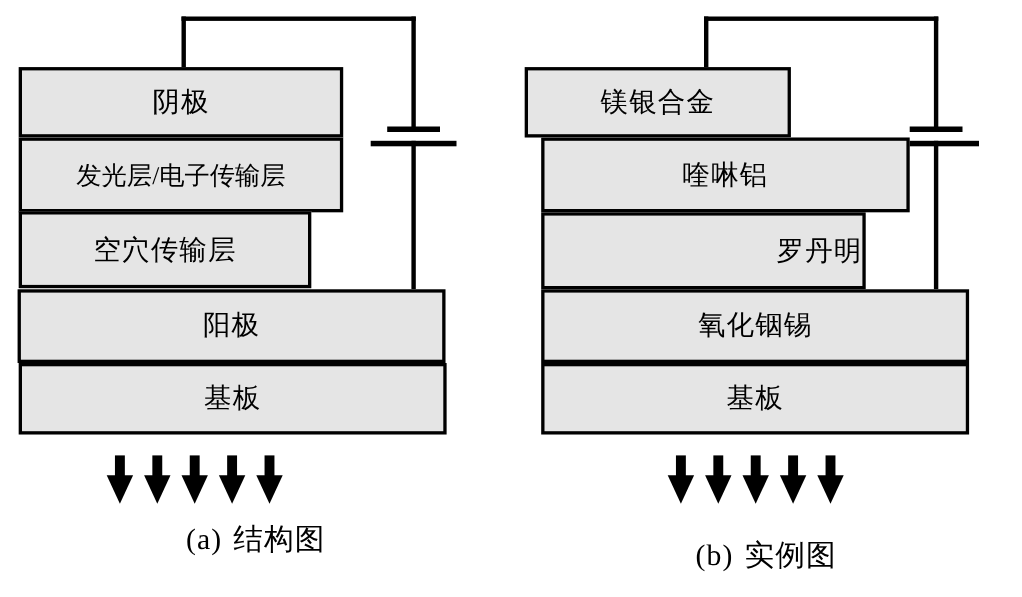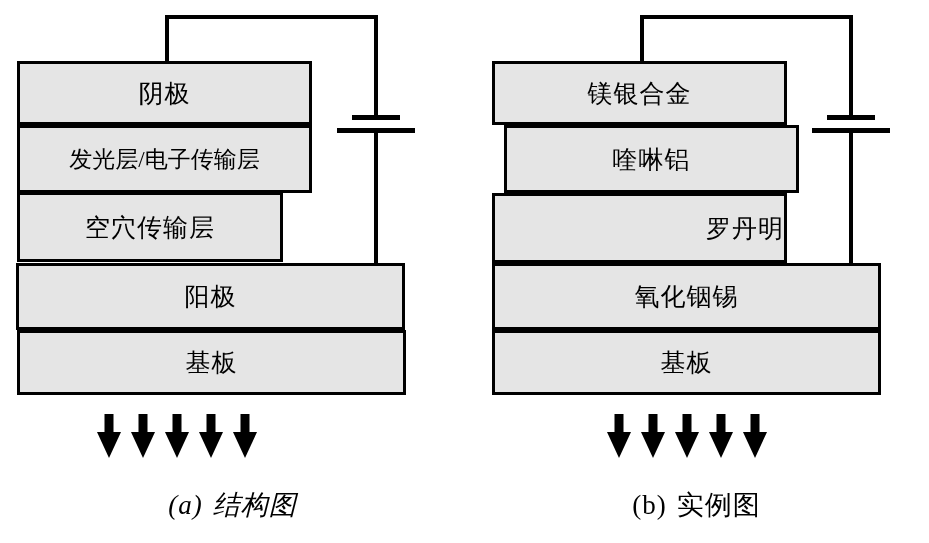--- a/index.html
+++ b/index.html
@@ -164,44 +164,44 @@
       <div class="arrow">
         <div class="shaft"></div>
           <div class="head"></div>
       </div>
       <div class="arrow">
         <div class="shaft"></div>
           <div class="head"></div>
       </div>
     </div>
 
-    <div class="caption" style="top:487px;font-style:italic;">
+    <div class="caption" style="top:472px;">
       <span class="cap-idx">(a)</span><span>结构图</span>
     </div>
 
   </div>
 
   <div class="panel panel-b">
 
     <div class="wire wire-v" style="left:176px; top:15px; height:48px;"></div>
     <div class="wire wire-h" style="left:176px; top:15px; width:213px;"></div>
     <div class="wire wire-v" style="left:385px; top:15px; height:103px;"></div>
 
     <div class="batt-plate" style="left:363px; top:115px; width:48px;"></div>
     <div class="batt-plate" style="left:348px; top:128px; width:78px;"></div>
 
     <div class="wire wire-v" style="left:385px; top:128px; height:135px;"></div>
 
     <div class="stack">
 
-      <div class="layer-box" style="left:28px; top:61px; width:295px; height:64px;">
+      <div class="layer-box" style="left:13px; top:61px; width:242px; height:64px;">
         <span class="layer-label">镁银合金</span>
       </div>
 
-      <div class="layer-box" style="left:40px; top:125px; width:295px; height:68px;">
+      <div class="layer-box" style="left:28px; top:125px; width:335px; height:68px;">
         <span class="layer-label">喹啉铝</span>
       </div>
 
       <div class="layer-box" style="left:28px; top:193px; width:295px; height:70px;justify-content:flex-end;">
         <span class="layer-label">罗丹明</span>
       </div>
 
       <div class="layer-box" style="left:28px; top:263px; width:389px; height:67px;align-items:center;">
         <span class="layer-label">氧化铟锡</span>
       </div>

